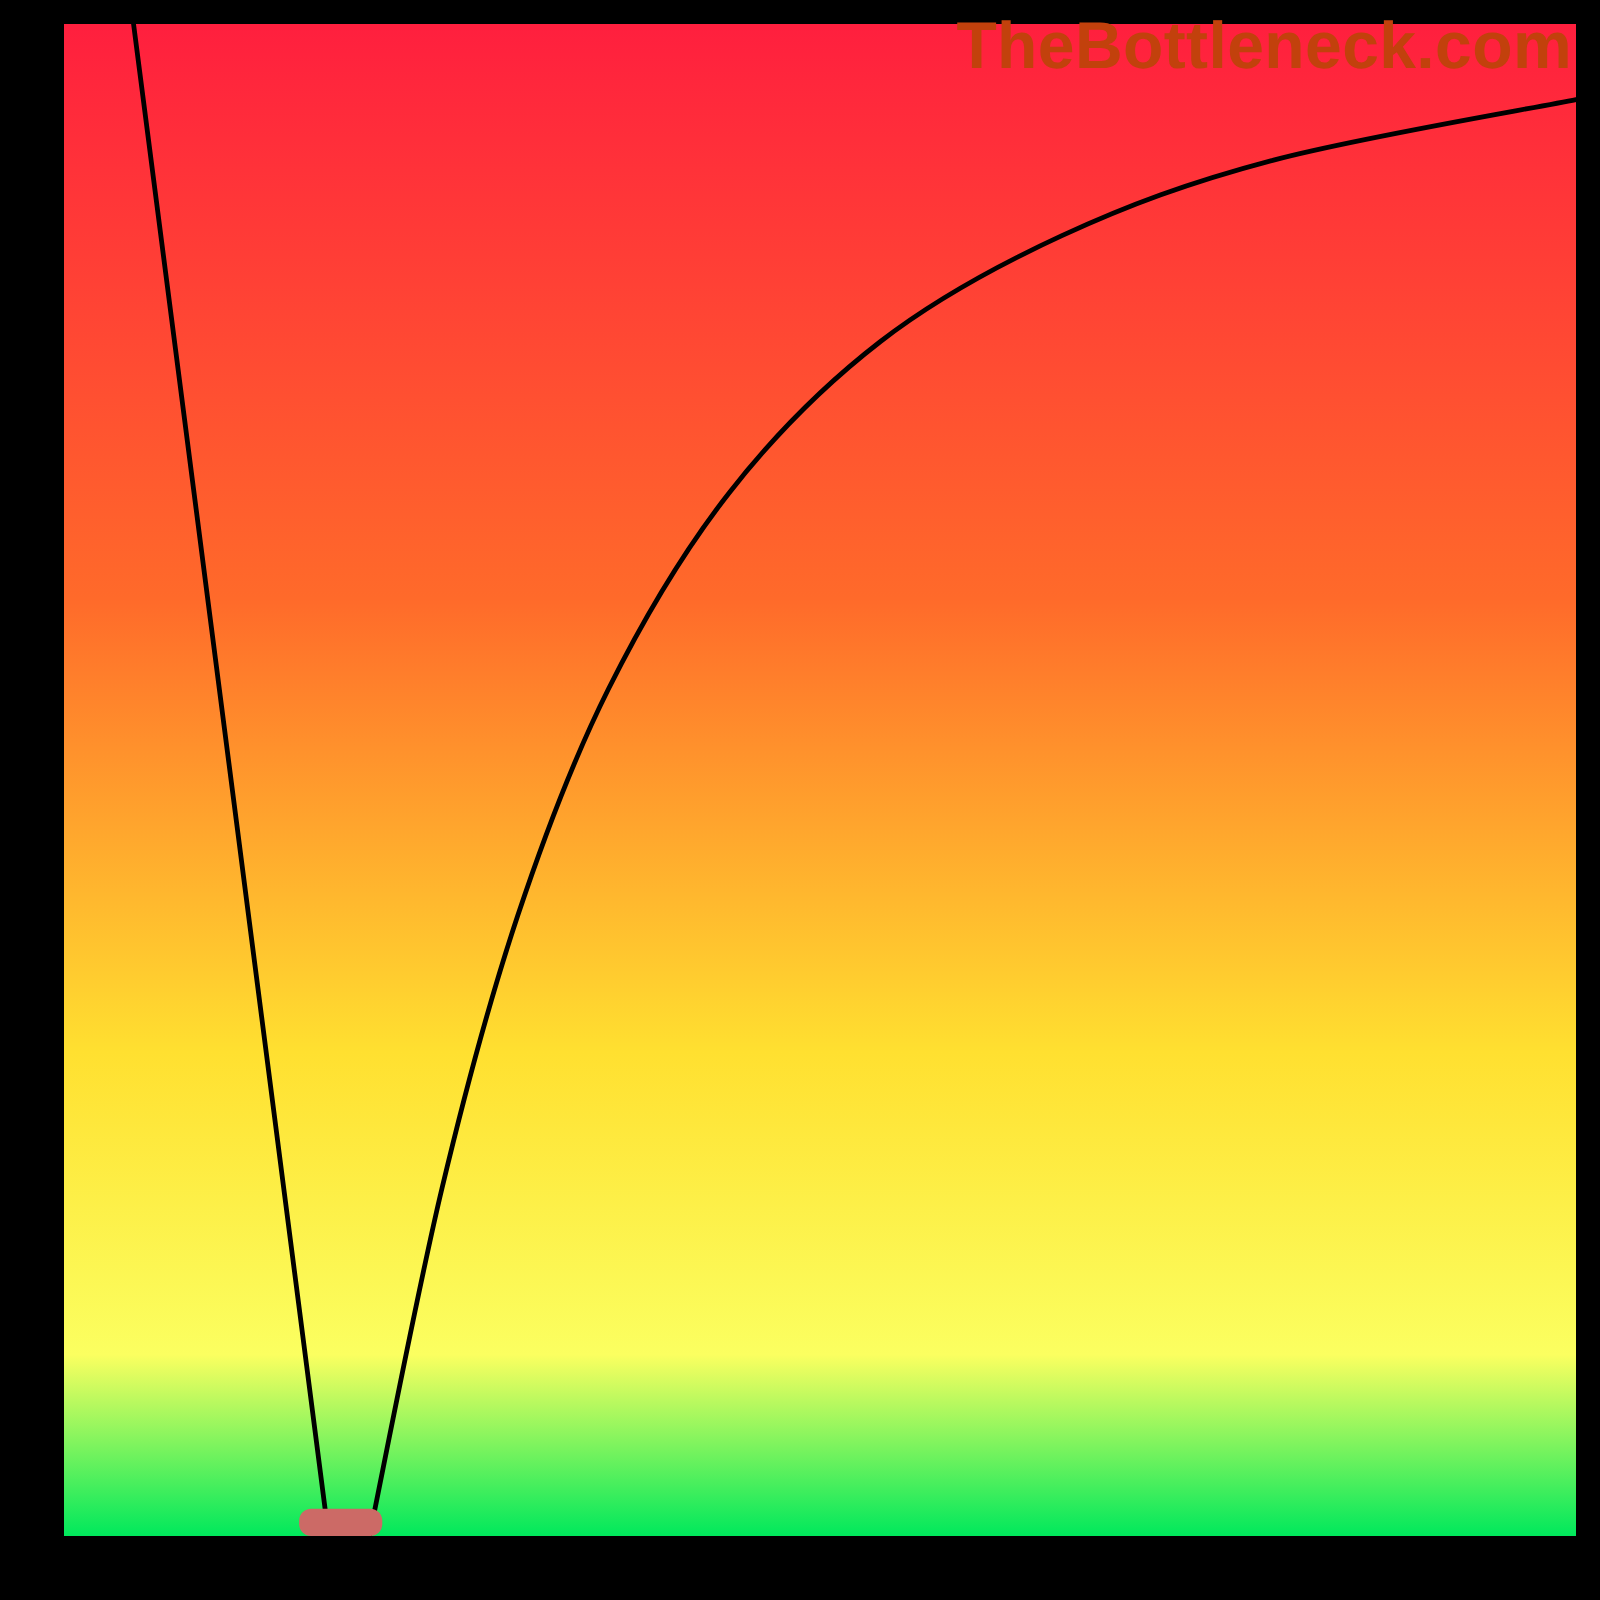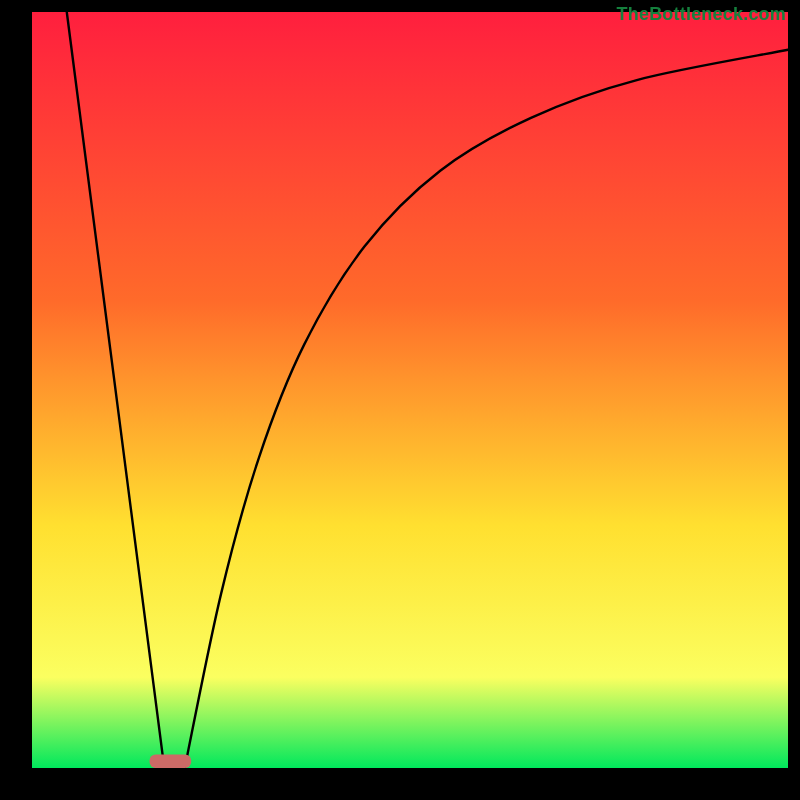--- a/index.html
+++ b/index.html
@@ -14,22 +14,22 @@
   .frame {
     position: relative;
     width: 800px;
     height: 800px;
     background: #000;
   }
   .watermark {
     position: absolute;
     top: 4px;
     right: 14px;
-    color: #15803d;
-    font-size: 18px;
+    color: #c2410c;
+    font-size: 33px;
     font-weight: 600;
     letter-spacing: 0.2px;
     z-index: 20;
   }
   svg {
     display: block;
   }
 </style>
 </head>
 <body>

